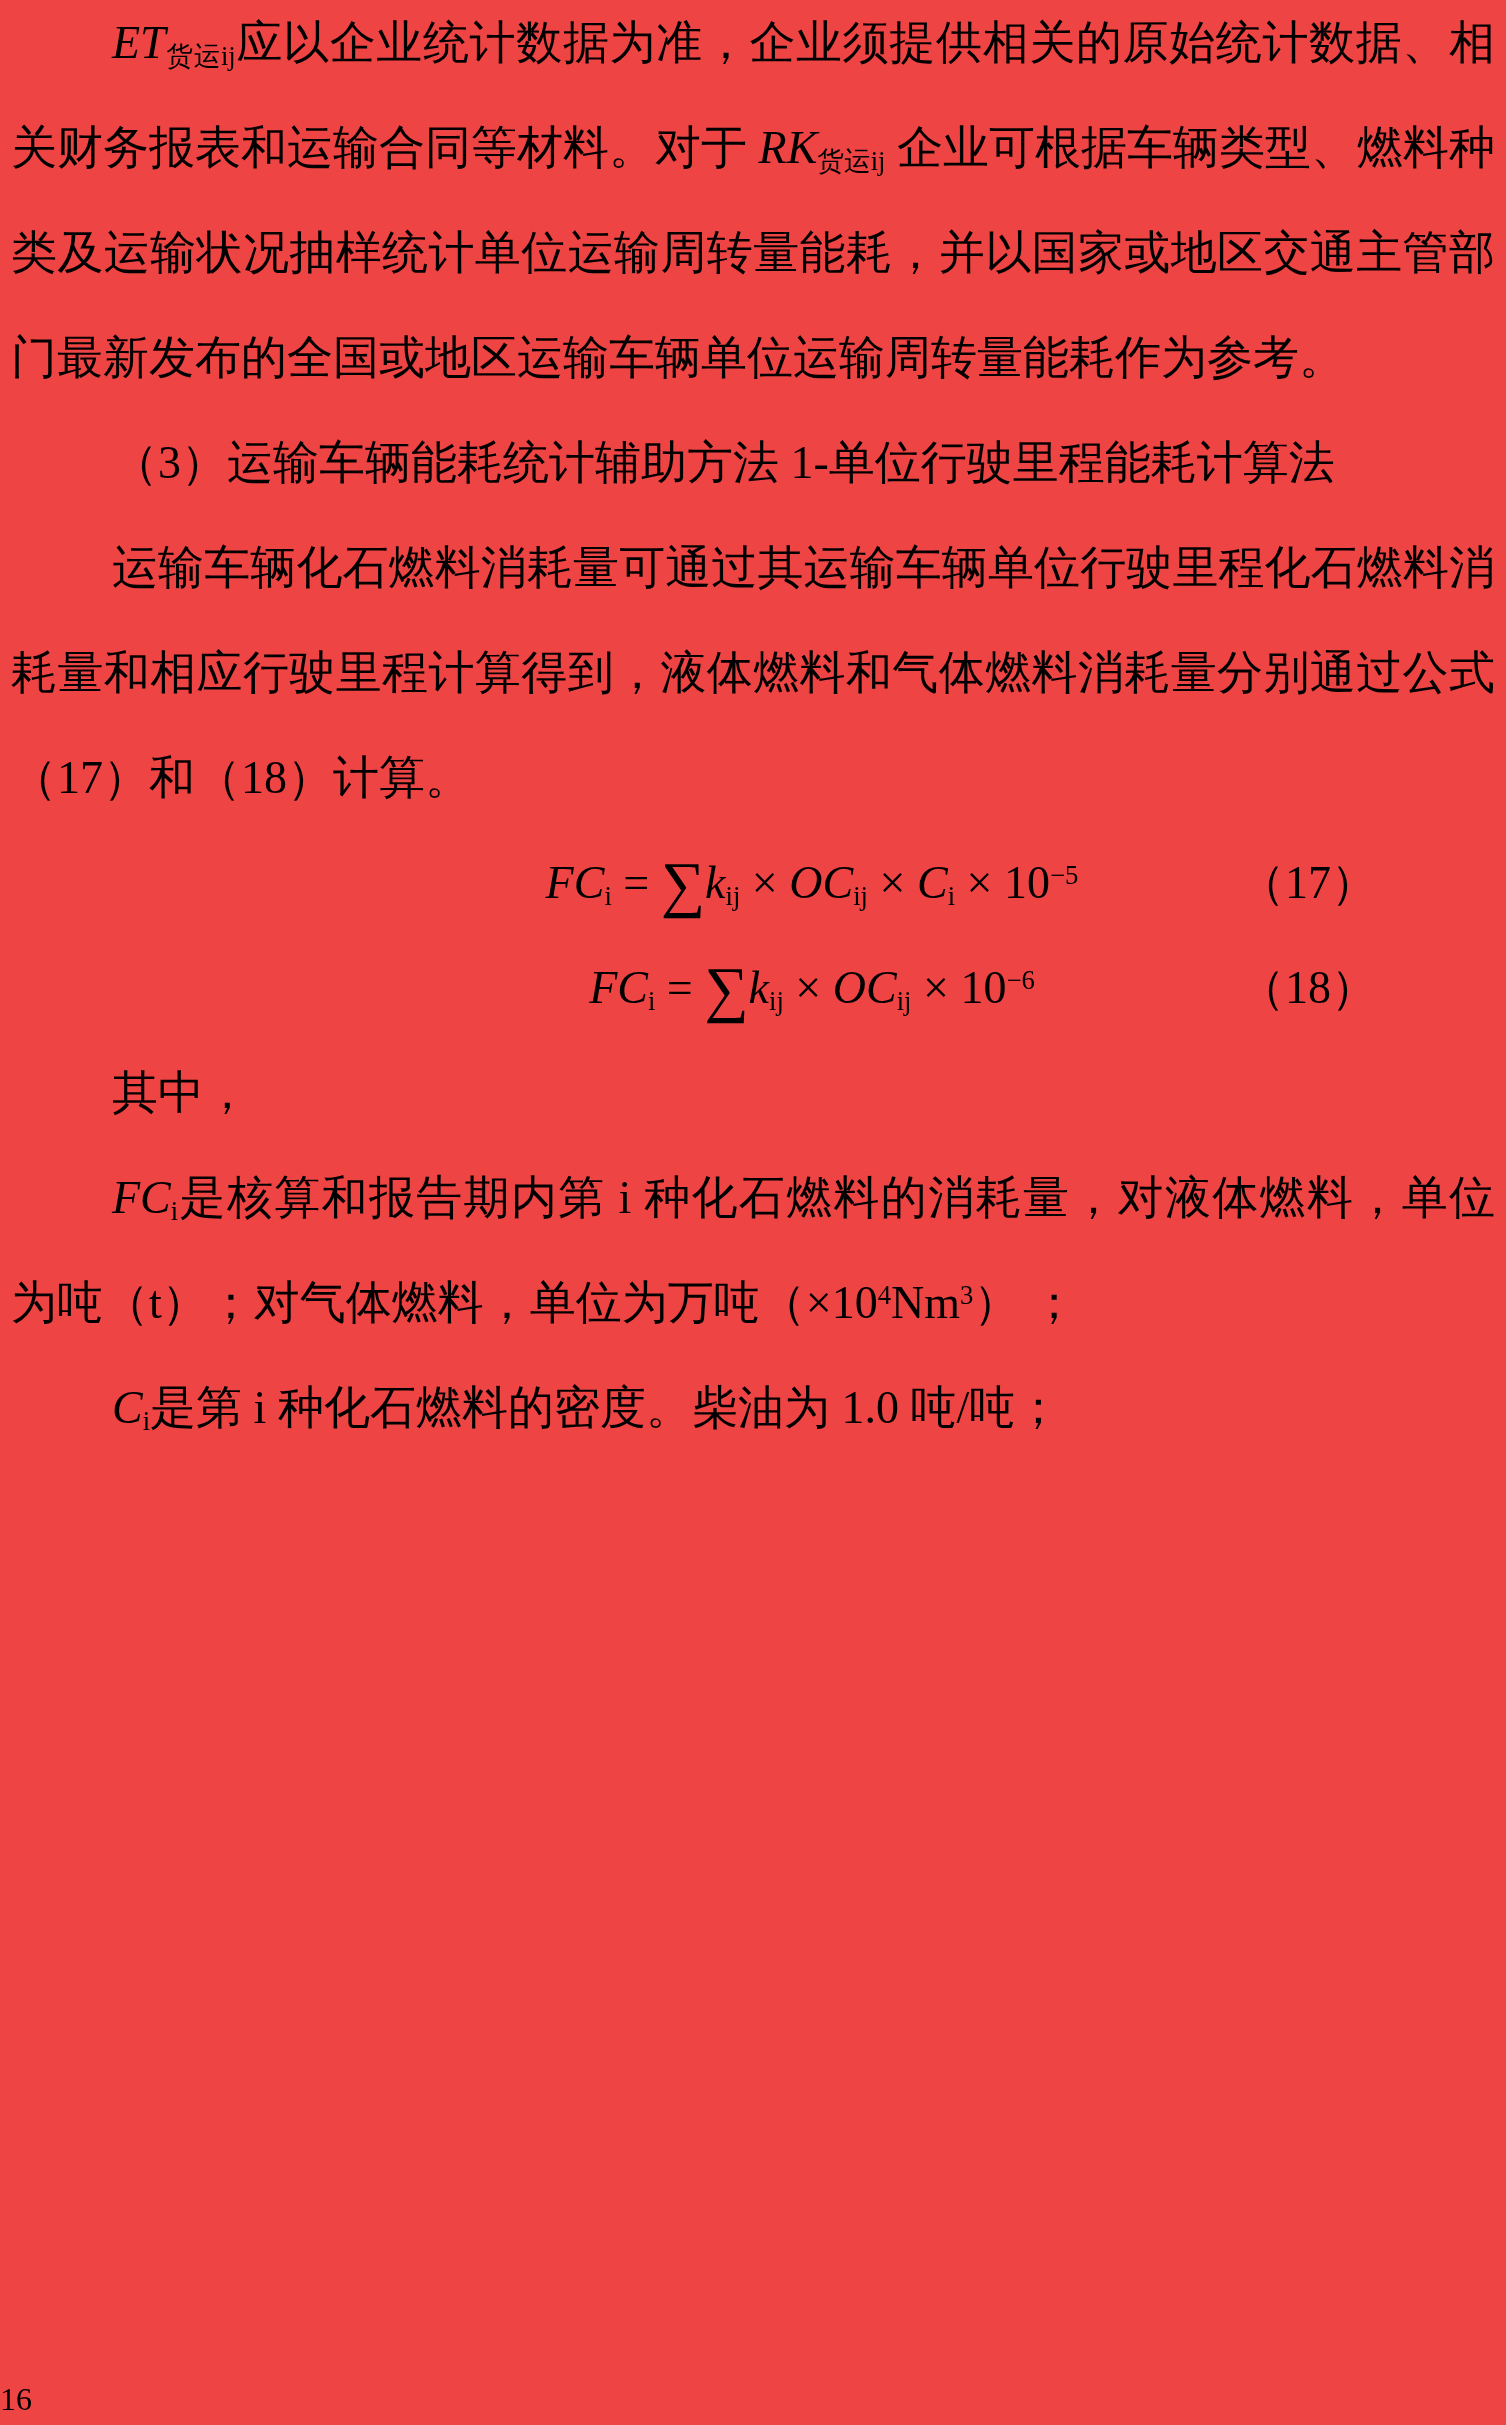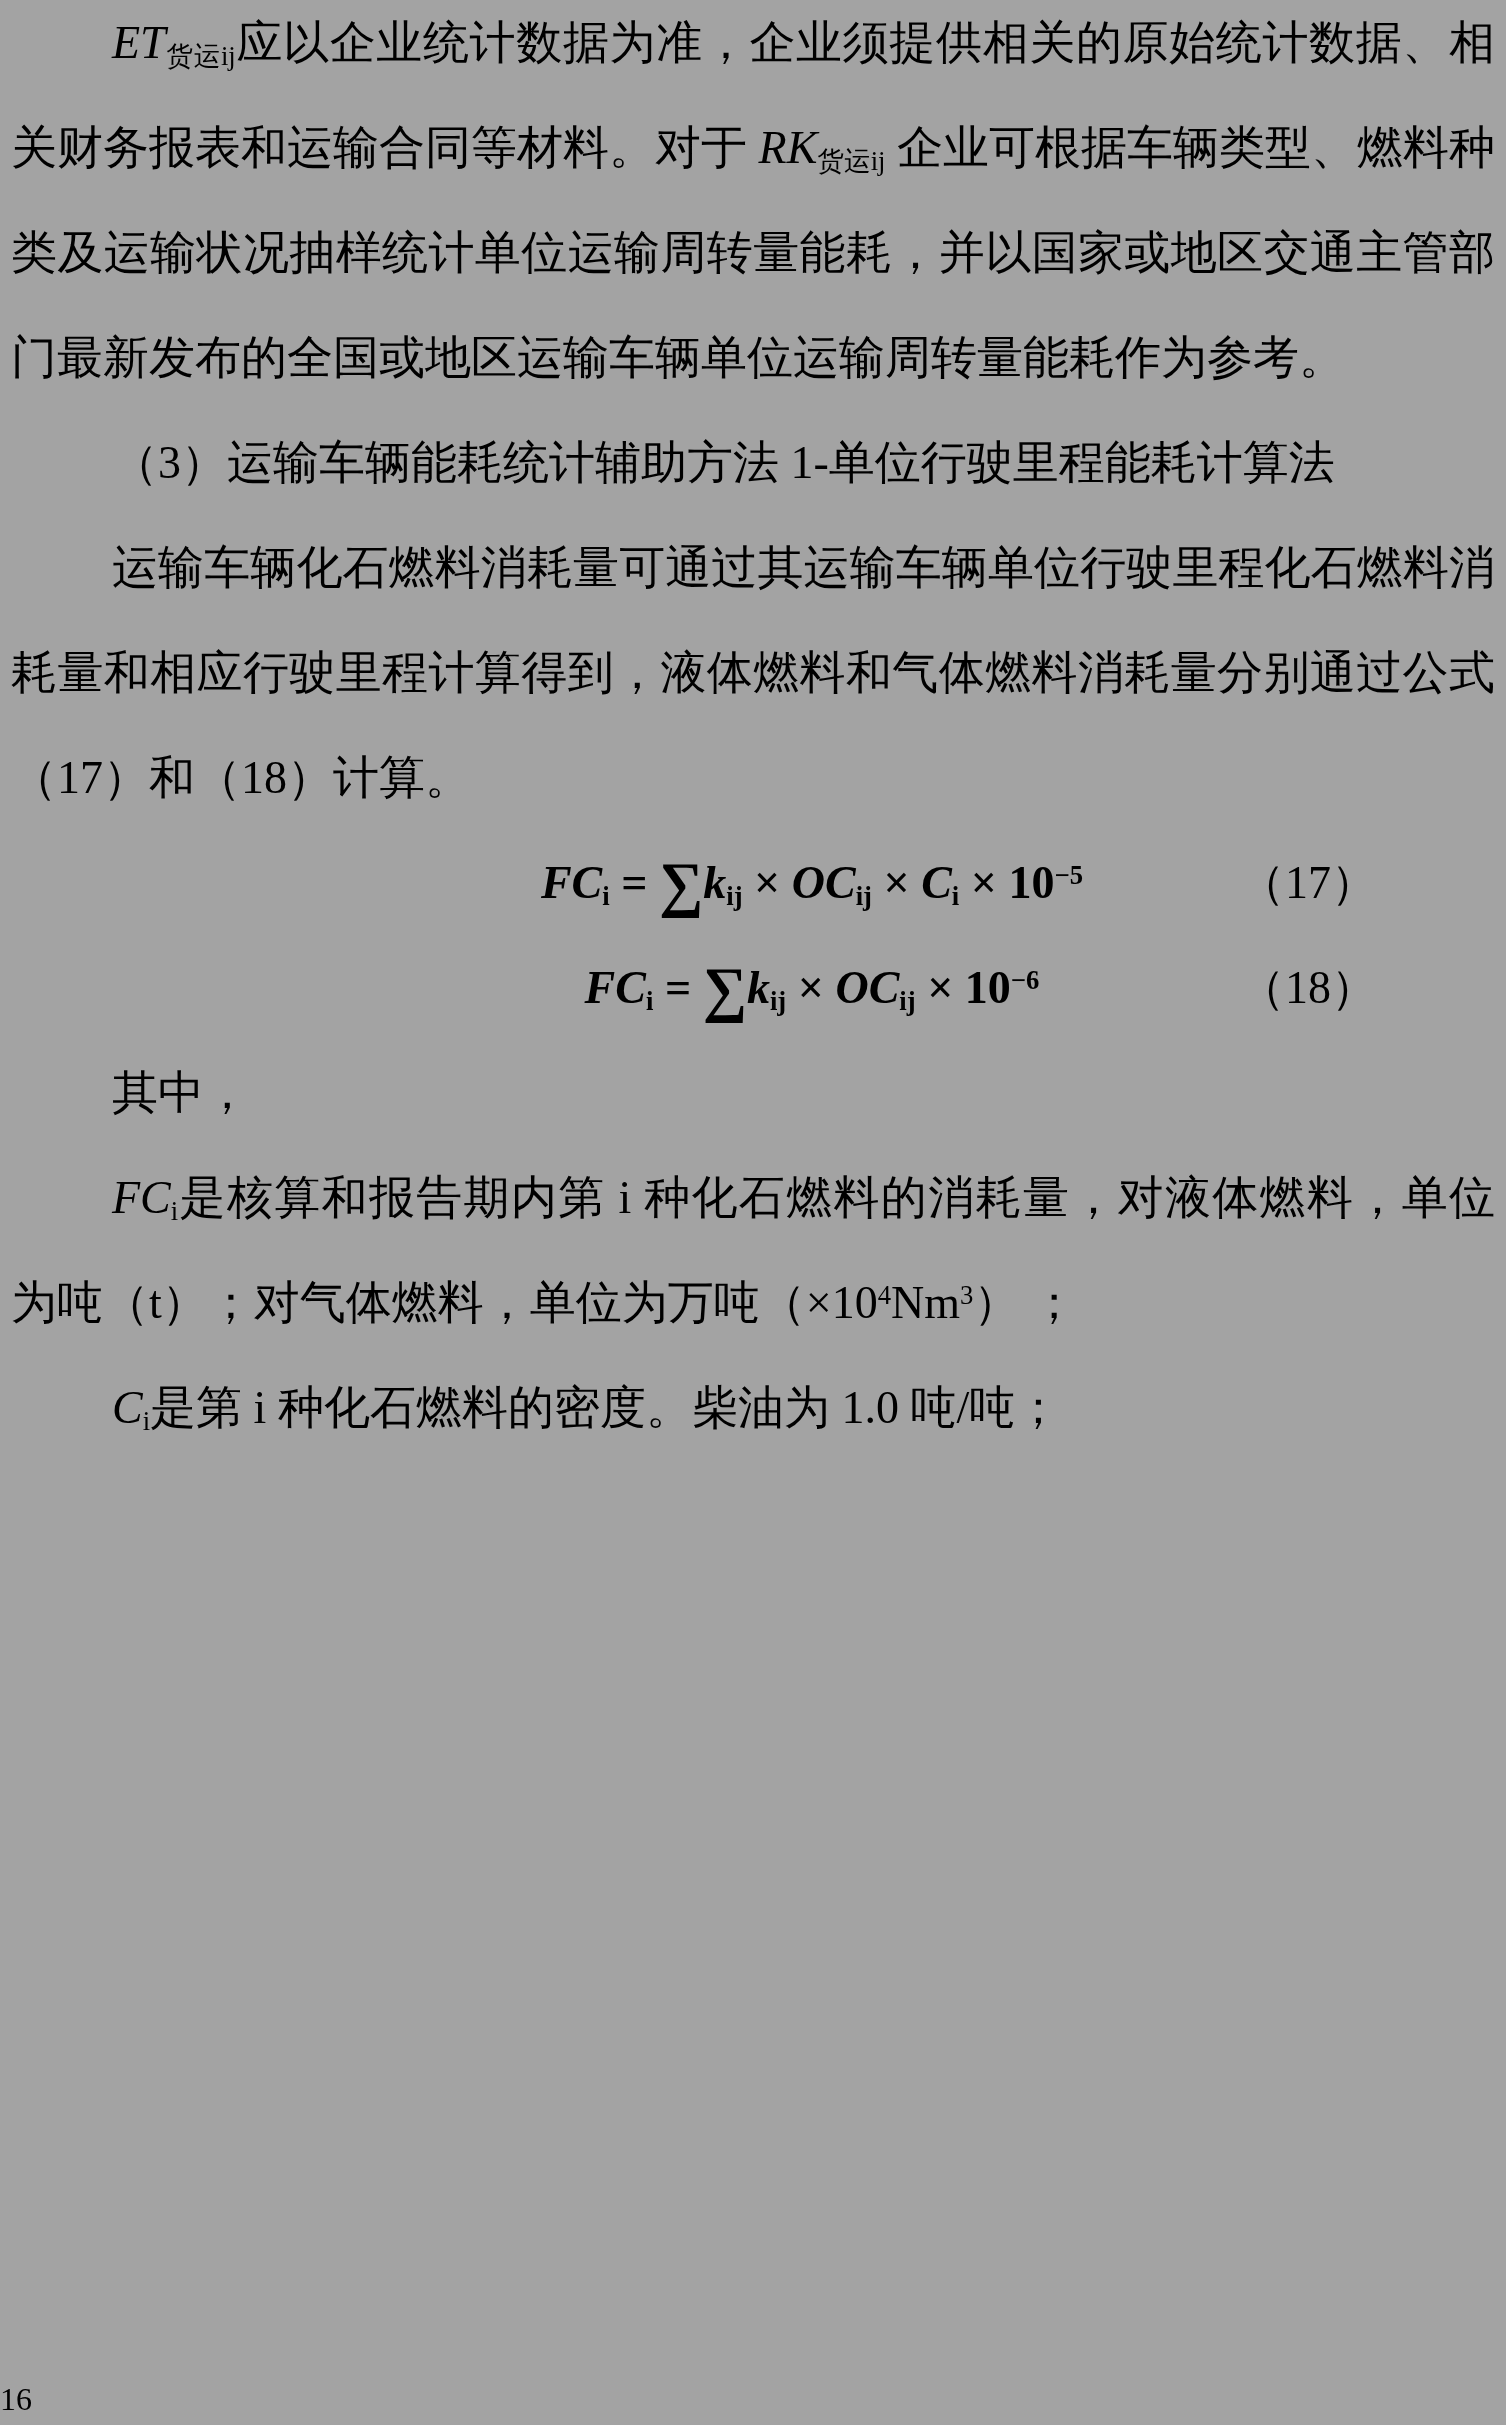--- a/index.html
+++ b/index.html
@@ -9,21 +9,21 @@
     height: 2426px;
     background: #ffffff;
     color: #000000;
     font-family: "Liberation Serif", "DejaVu Serif", serif;
     overflow: hidden;
     position: relative;
   }
   .page {
     position: absolute;
     inset: 0;
-    background: #a3a3a3;
+    background: #ef4444;
   }
   .doc {
     position: absolute;
     left: 11px;
     right: 11px;
     top: -9.7px;
     font-size: 46px;
     line-height: 105px;
     text-align: justify;
   }
@@ -54,21 +54,20 @@
     height: 105px;
     line-height: 105px;
     text-align: center;
     text-indent: 0;
   }
   .formula {
     display: inline-block;
     position: relative;
     left: 59px;
     white-space: nowrap;
-    font-weight: bold;
   }
   .formula-number {
     position: absolute;
     right: 118px;
     top: 0;
     height: 105px;
     line-height: 105px;
   }
   .footer {
     position: absolute;

